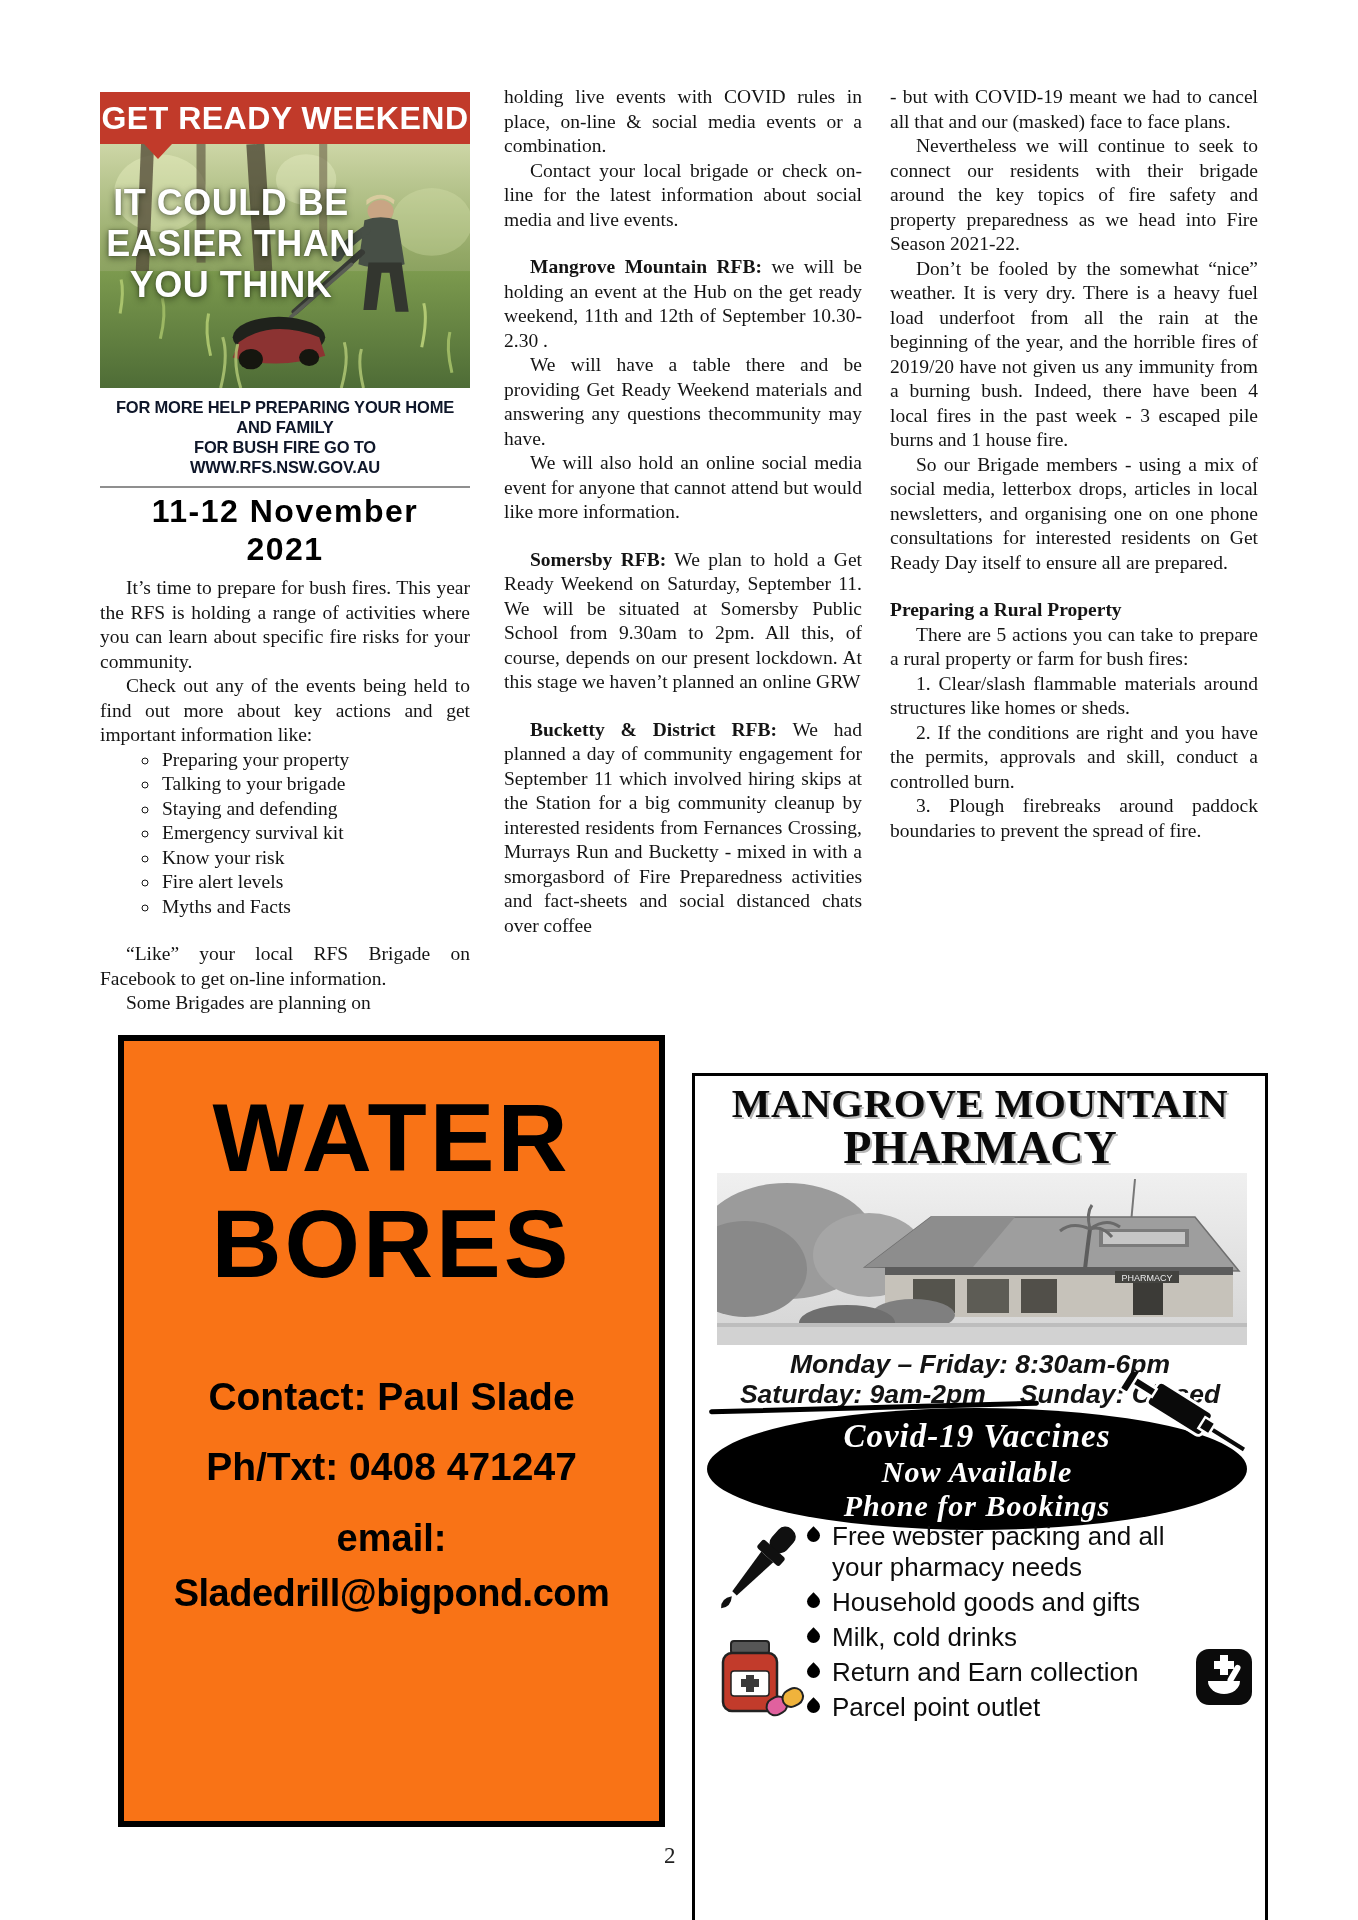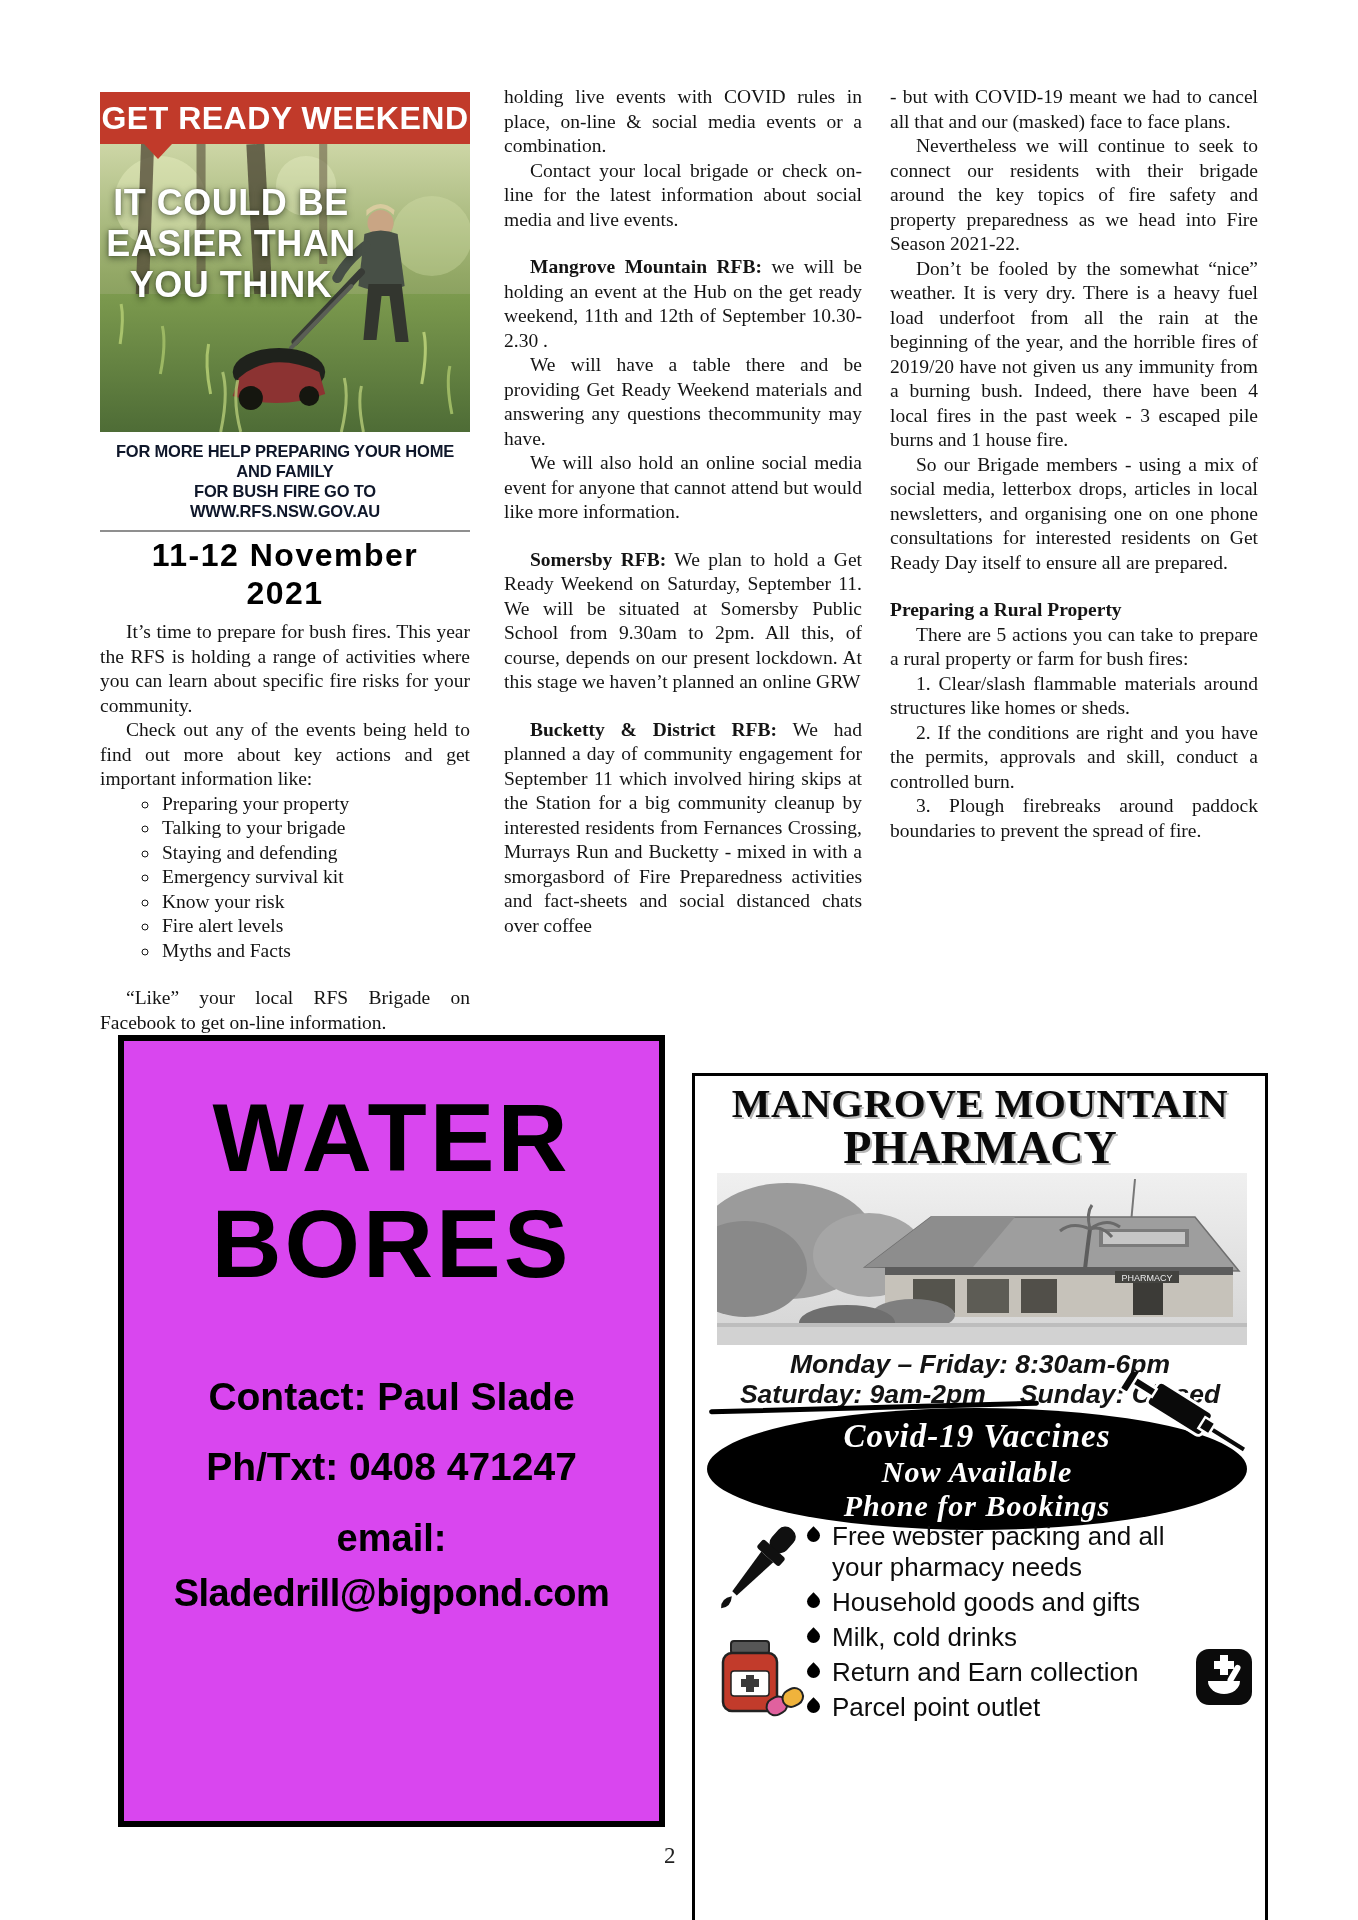--- a/index.html
+++ b/index.html
@@ -15,42 +15,42 @@
   .lead{font-weight:bold;}
   
   .col1{left:100px;top:92px;width:370px;}
   .poster{position:relative;}
   .poster-banner{
     height:52px;background:#c13a2a;color:#fff;display:flex;align-items:center;justify-content:center;
     font-family:"Liberation Sans", sans-serif;font-weight:bold;font-size:32px;letter-spacing:.5px;white-space:nowrap;
   }
   .banner-notch{position:absolute;top:52px;left:44px;width:0;height:0;z-index:3;
     border-left:14px solid transparent;border-right:14px solid transparent;border-top:15px solid #c13a2a;}
-  .poster-photo{position:relative;height:288px;overflow:hidden;}
+  .poster-photo{position:relative;height:244px;overflow:hidden;}
   .poster-photo svg{display:block;width:100%;height:100%;}
   .poster-overlay{
     position:absolute;top:38px;left:6px;width:250px;text-align:center;color:#fff;
     font-family:"Liberation Sans", sans-serif;font-weight:bold;font-size:36px;line-height:41px;
     text-shadow:0 2px 7px rgba(20,30,10,.65), 0 0 2px rgba(0,0,0,.4);letter-spacing:.5px;
   }
   .poster-caption{margin-top:9px;text-align:center;color:#0f172a;
     font-family:"Liberation Sans", sans-serif;font-weight:bold;font-size:16.5px;line-height:20px;letter-spacing:-.2px;}
   .col1-rule{border:none;border-top:2px solid #8f8f8f;margin:9px 0 4px 0;}
   .article-heading{text-align:center;font-family:"Liberation Sans", sans-serif;font-weight:bold;
     font-size:32px;line-height:38px;color:#000;letter-spacing:1.5px;}
   .col1-body{margin-top:8px;}
   ul.topics{margin:0;padding:0 0 0 60px;list-style-type:circle;}
   ul.topics li{line-height:24.5px;padding-left:2px;}
   
   .col2{left:504px;top:85px;width:358px;}
   .col3{left:890px;top:85px;width:368px;}
   .subhead{font-weight:bold;text-indent:0 !important;}
   
   .wb-box{position:absolute;left:118px;top:1035px;width:547px;height:792px;border:6px solid #000;
-    box-sizing:border-box;background:#d946ef;text-align:center;color:#000;
+    box-sizing:border-box;background:#f97316;text-align:center;color:#000;
     font-family:"Liberation Sans", sans-serif;font-weight:bold;}
   .wb-title{font-size:97px;line-height:106px;letter-spacing:3px;margin-top:44px;}
   .wb-sub{font-size:37px;line-height:47px;margin-top:104px;}
   .wb-contact{font-size:39px;margin-top:78px;}
   .wb-phone{font-size:39px;margin-top:26px;}
   .wb-email-label{font-size:38px;margin-top:28px;}
   .wb-email{font-size:38px;margin-top:12px;letter-spacing:-.5px;}
   
   .ph-box{position:absolute;left:692px;top:1073px;width:576px;height:959px;border:3px solid #000;
     box-sizing:border-box;background:#fff;overflow:hidden;}

